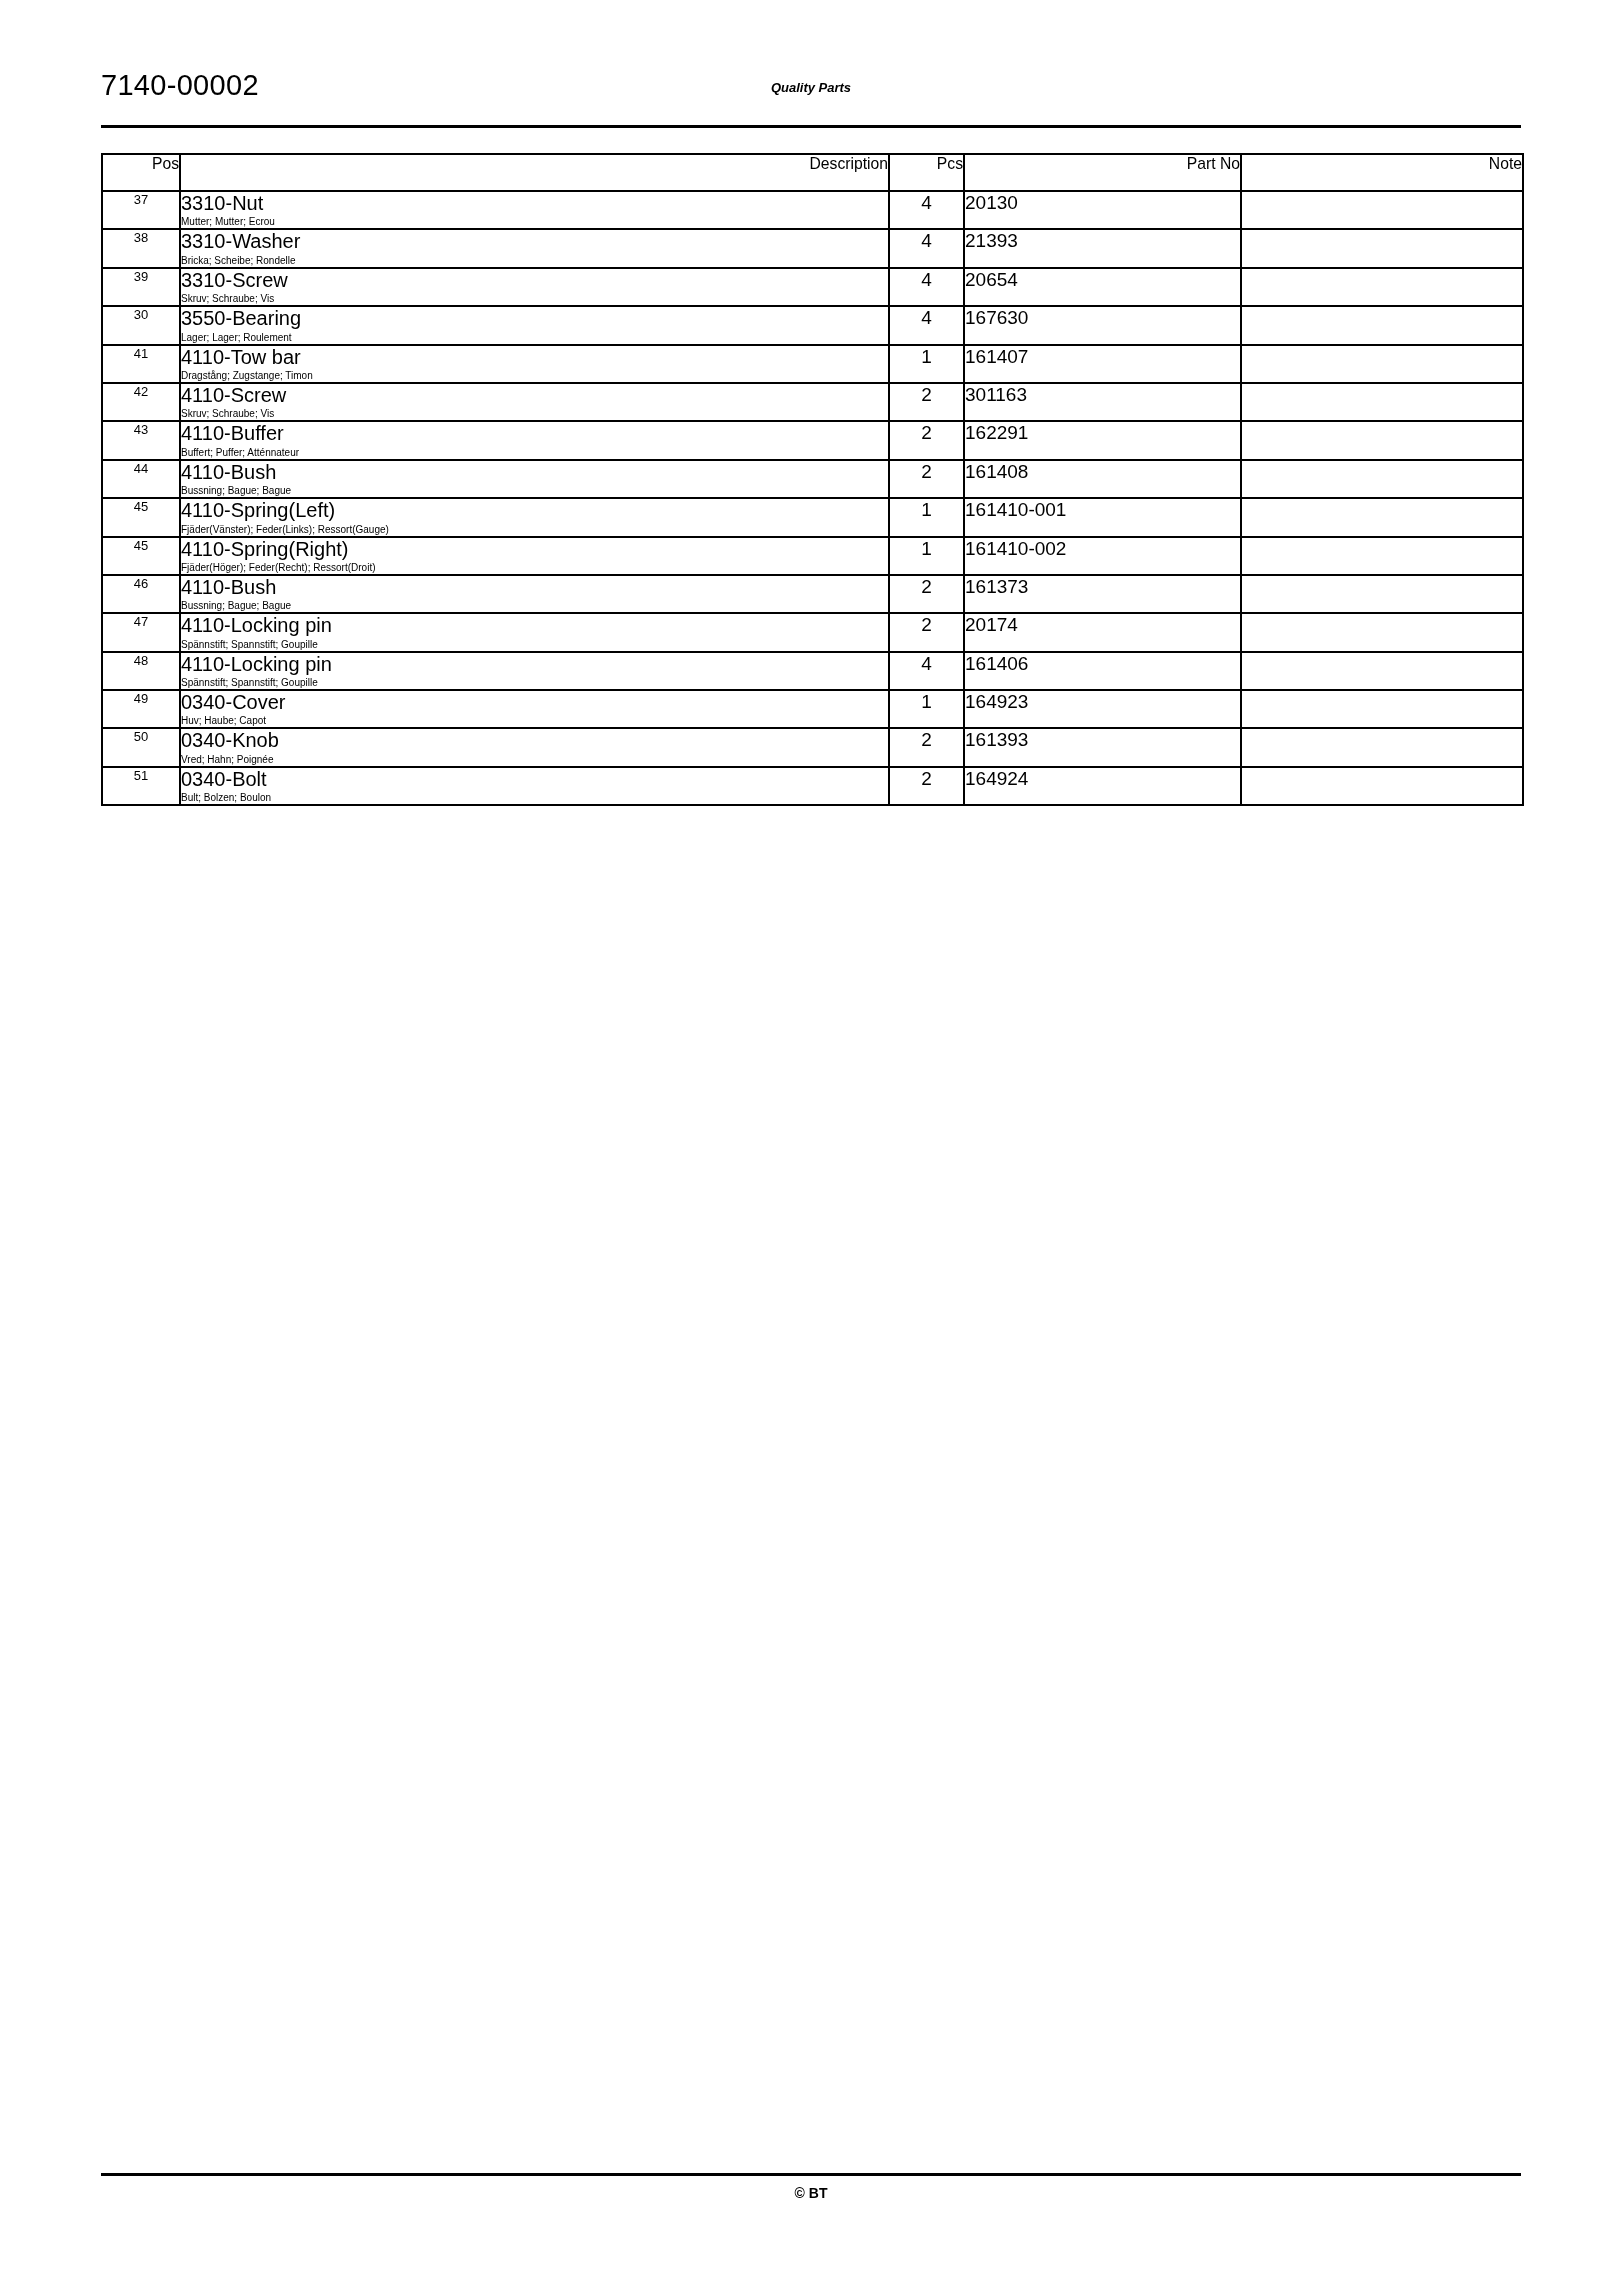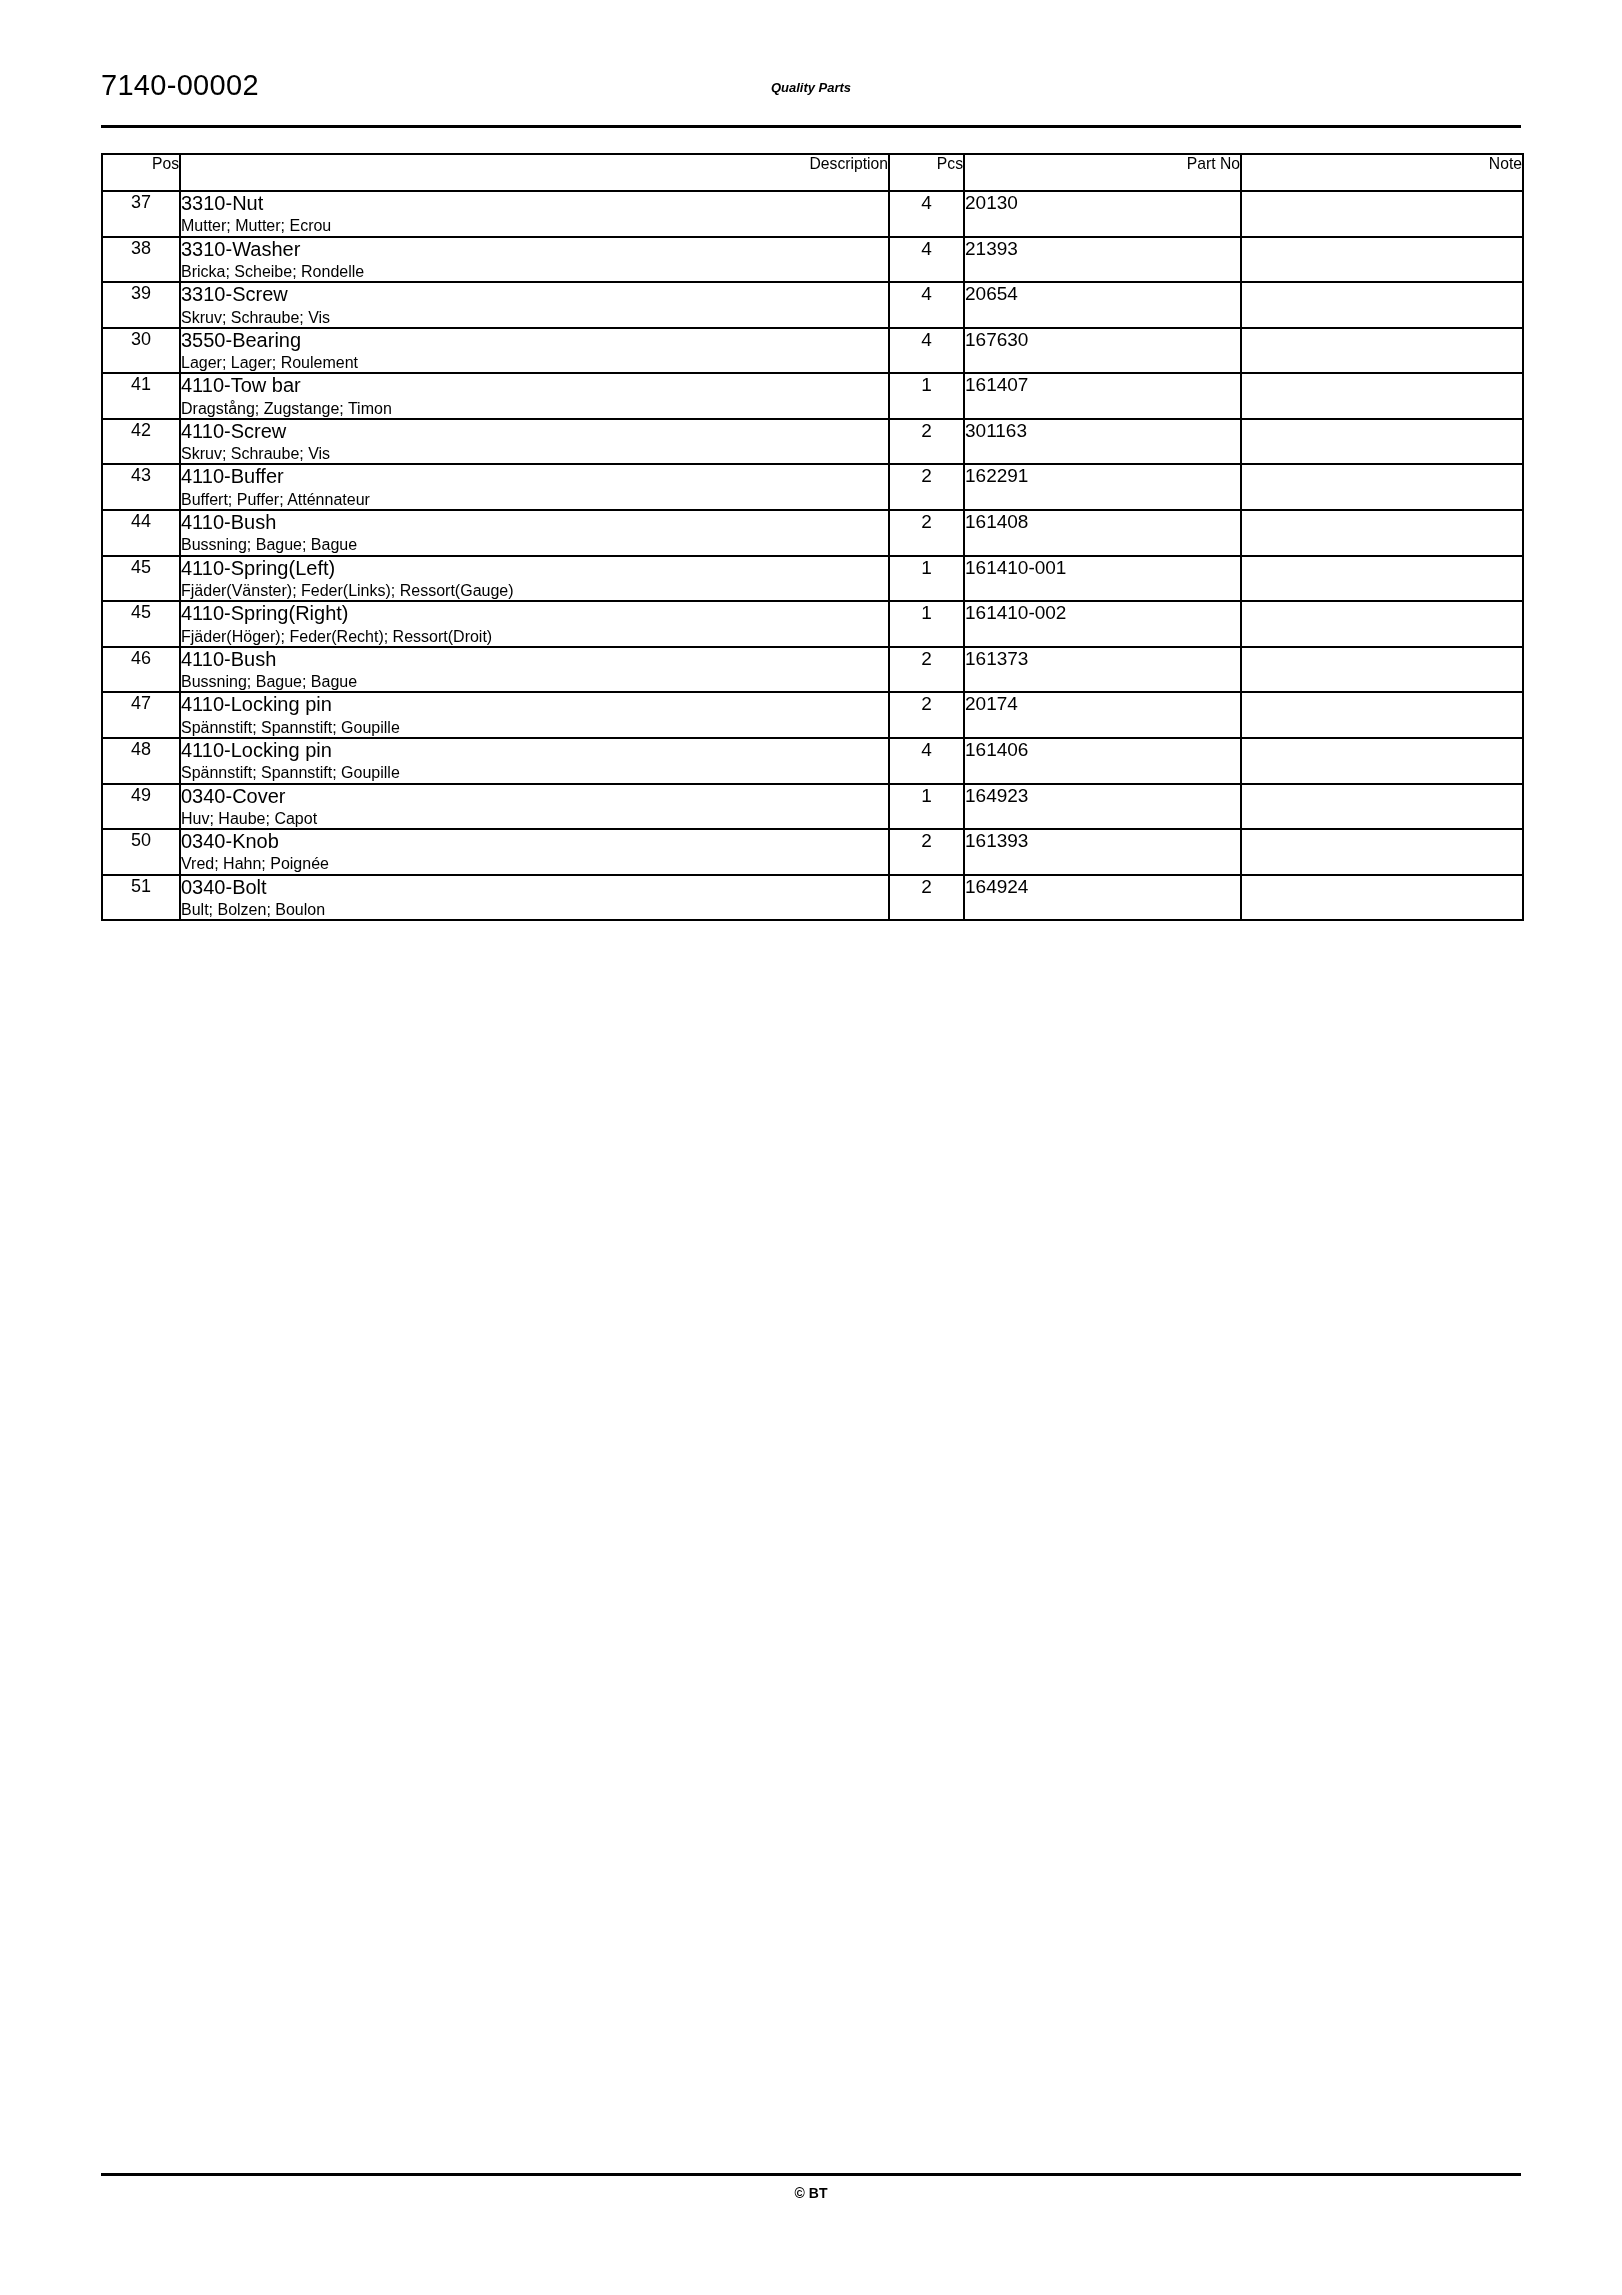--- a/index.html
+++ b/index.html
@@ -89,33 +89,33 @@
     border-left-width: 2px;
     border-right-width: 2px;
     border-top-width: 0.7px;
     border-bottom-width: 0.7px;
   }
   tbody tr.group-first td { border-top-width: 2px; }
   tbody tr.group-last  td { border-bottom-width: 2px; }
 
   td.pos {
     text-align: center;
-    font-size: 18px;
+    font-size: 13px;
     padding-top: 8.2px;
   }
   td.desc {
     padding: 5.5px 0 4.1px 15px;
   }
   td.desc .main {
     font-size: 20px;
     line-height: 1.12;
     white-space: nowrap;
   }
   td.desc .sub {
-    font-size: 16px;
+    font-size: 10px;
     line-height: 1.2;
     margin-top: 2px;
     white-space: nowrap;
   }
   td.pcs {
     text-align: center;
     font-size: 19px;
     padding-top: 8.2px;
   }
   td.part {

